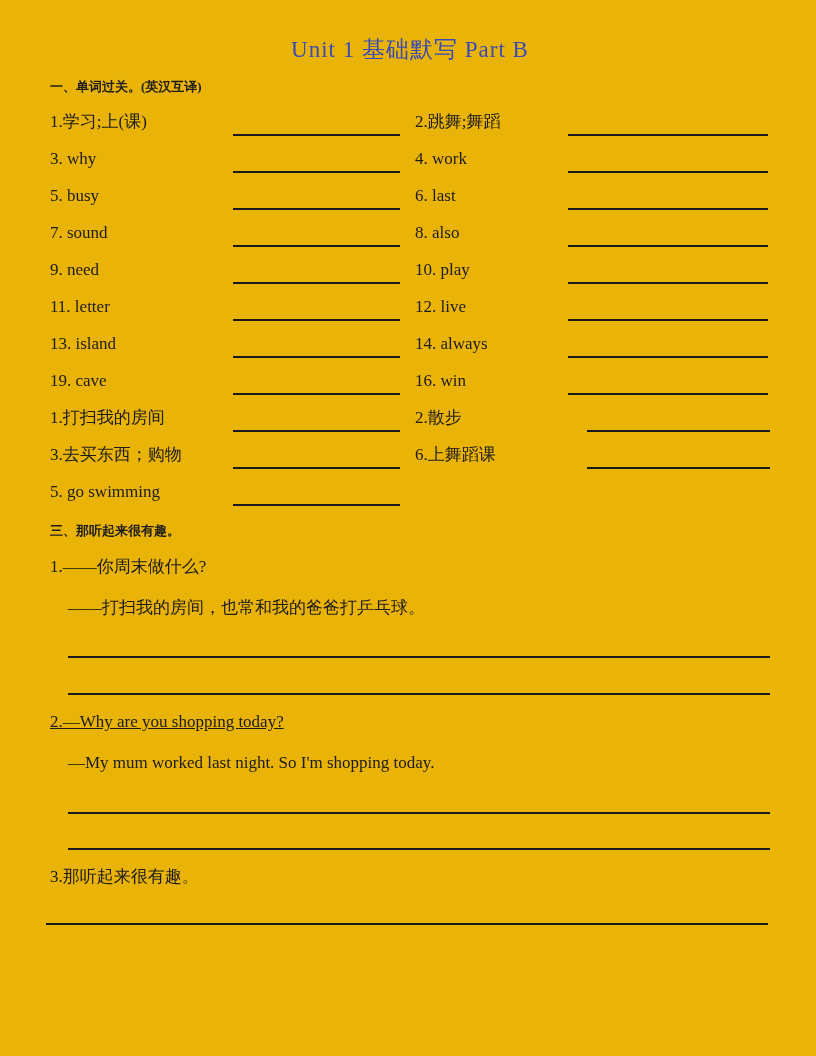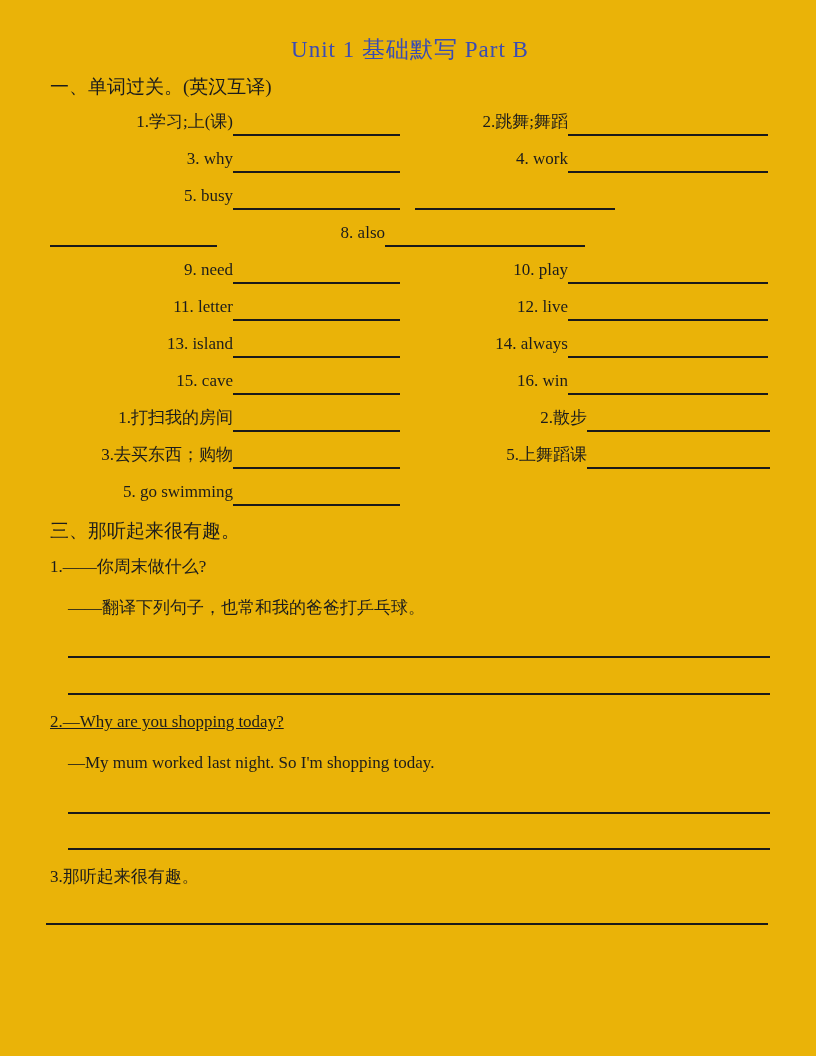--- a/index.html
+++ b/index.html
@@ -17,28 +17,28 @@
   .title {
     margin:0 0 11px 0;
     text-align:center;
     font-size:23px;
     font-weight:normal;
     letter-spacing:1px;
     color:#3a4cb4;
     line-height:28px;
   }
   .sec-heading {
-    font-size:19px;
+    font-size:13px;
     line-height:24px;
     margin:0;
-    font-weight:normal;
+    font-weight:bold;
   }
   
   .wrow { display:flex; align-items:flex-end; height:37px; }
-  .wrow .lbl { line-height:22px; padding-bottom:3px; white-space:nowrap;text-align:right; }
+  .wrow .lbl { line-height:22px; padding-bottom:3px; white-space:nowrap; }
   .l1 { width:183px; }
   .blank { border-bottom:2px solid #1a1a1a; height:24px; }
   .u1 { width:167px; margin-right:15px; }
   .l2 { width:153px; }
   .u2 { width:200px; }
   .pl2 { width:172px; }
   .pu2 { width:183px; }
   
   .s3-heading { margin-top:13px; }
   .para { line-height:24px; white-space:nowrap; }
@@ -71,23 +71,25 @@
     </div>
     <div class="wrow">
       <span class="lbl l1">3. why</span>
       <span class="blank u1"></span>
       <span class="lbl l2">4. work</span>
       <span class="blank u2"></span>
     </div>
     <div class="wrow">
       <span class="lbl l1">5. busy</span>
       <span class="blank u1"></span>
+      <span class="lbl l2">6. last</span>
       <span class="blank u2"></span>
     </div>
     <div class="wrow">
+      <span class="lbl l1">7. sound</span>
       <span class="blank u1"></span>
       <span class="lbl l2">8. also</span>
       <span class="blank u2"></span>
     </div>
     <div class="wrow">
       <span class="lbl l1">9. need</span>
       <span class="blank u1"></span>
       <span class="lbl l2">10. play</span>
       <span class="blank u2"></span>
     </div>
@@ -97,50 +99,50 @@
       <span class="lbl l2">12. live</span>
       <span class="blank u2"></span>
     </div>
     <div class="wrow">
       <span class="lbl l1">13. island</span>
       <span class="blank u1"></span>
       <span class="lbl l2">14. always</span>
       <span class="blank u2"></span>
     </div>
     <div class="wrow">
-      <span class="lbl l1">15. cave</span>
+      <span class="lbl l1">19. cave</span>
       <span class="blank u1"></span>
       <span class="lbl l2">16. win</span>
       <span class="blank u2"></span>
     </div>
   </div>
 
   <div>
     <div class="wrow">
       <span class="lbl l1">1.打扫我的房间</span>
       <span class="blank u1"></span>
       <span class="lbl pl2">2.散步</span>
       <span class="blank pu2"></span>
     </div>
     <div class="wrow">
       <span class="lbl l1">3.去买东西；购物</span>
       <span class="blank u1"></span>
-      <span class="lbl pl2">5.上舞蹈课</span>
+      <span class="lbl pl2">6.上舞蹈课</span>
       <span class="blank pu2"></span>
     </div>
     <div class="wrow">
       <span class="lbl l1">5. go swimming</span>
       <span class="blank u1"></span>
     </div>
   </div>
 
   <p class="sec-heading s3-heading">三、那听起来很有趣。</p>
 
   <p class="para p-q1">1.——你周末做什么?</p>
-  <p class="para p-a1">——翻译下列句子，也常和我的爸爸打乒乓球。</p>
+  <p class="para p-a1">——打扫我的房间，也常和我的爸爸打乒乓球。</p>
   <div class="ansline al1"></div>
   <div class="ansline al2"></div>
 
   <p class="para p-q2">2.—Why are you shopping today?</p>
   <p class="para p-a2">—My mum worked last night. So I'm shopping today.</p>
   <div class="ansline al3"></div>
   <div class="ansline al4"></div>
 
   <p class="para p-q3">3.那听起来很有趣。</p>
   <div class="ansline al5"></div>

